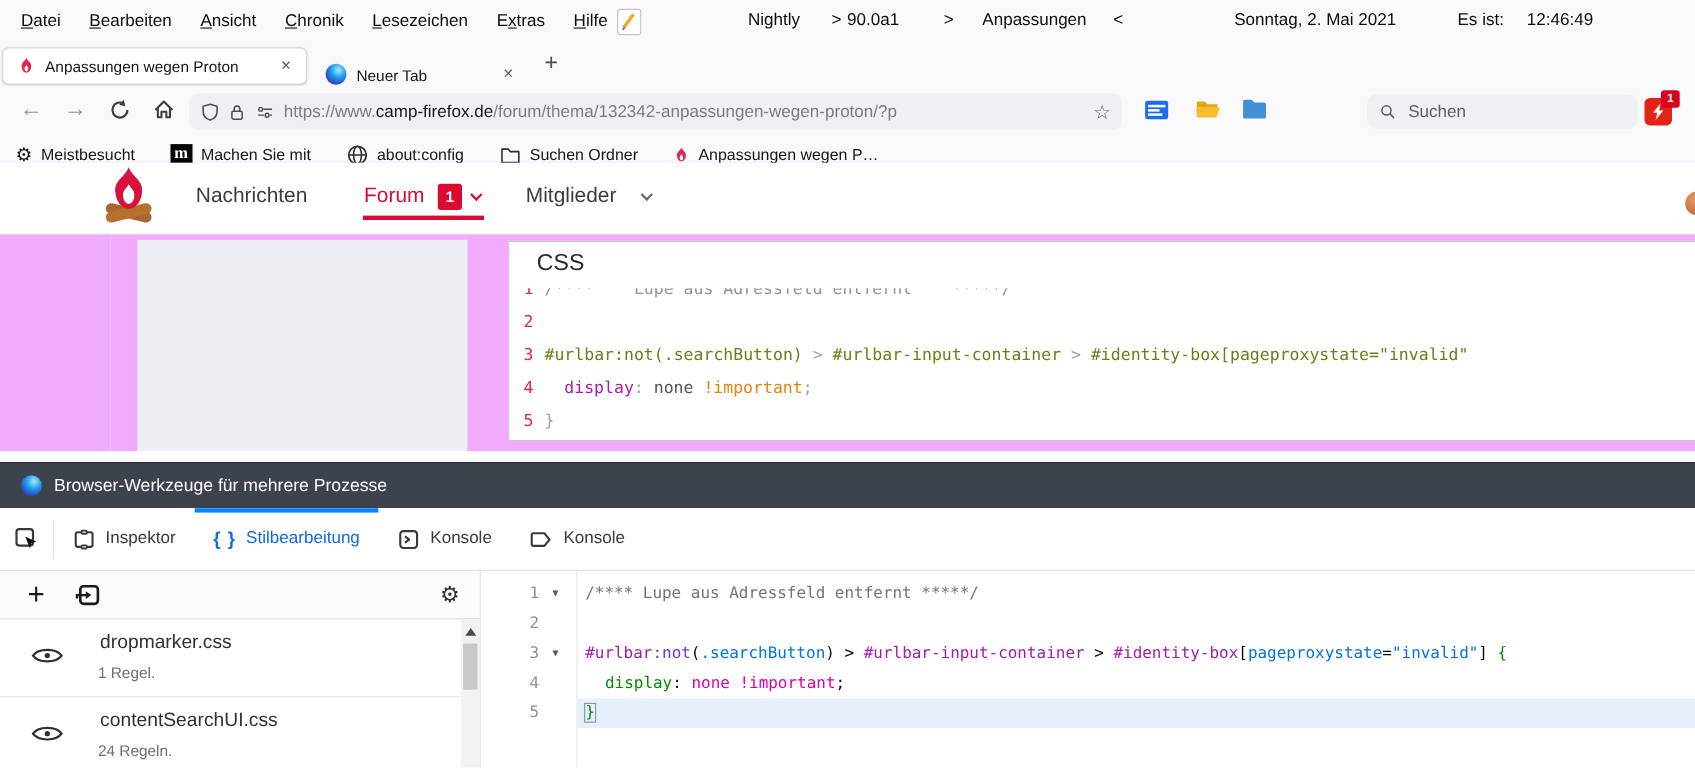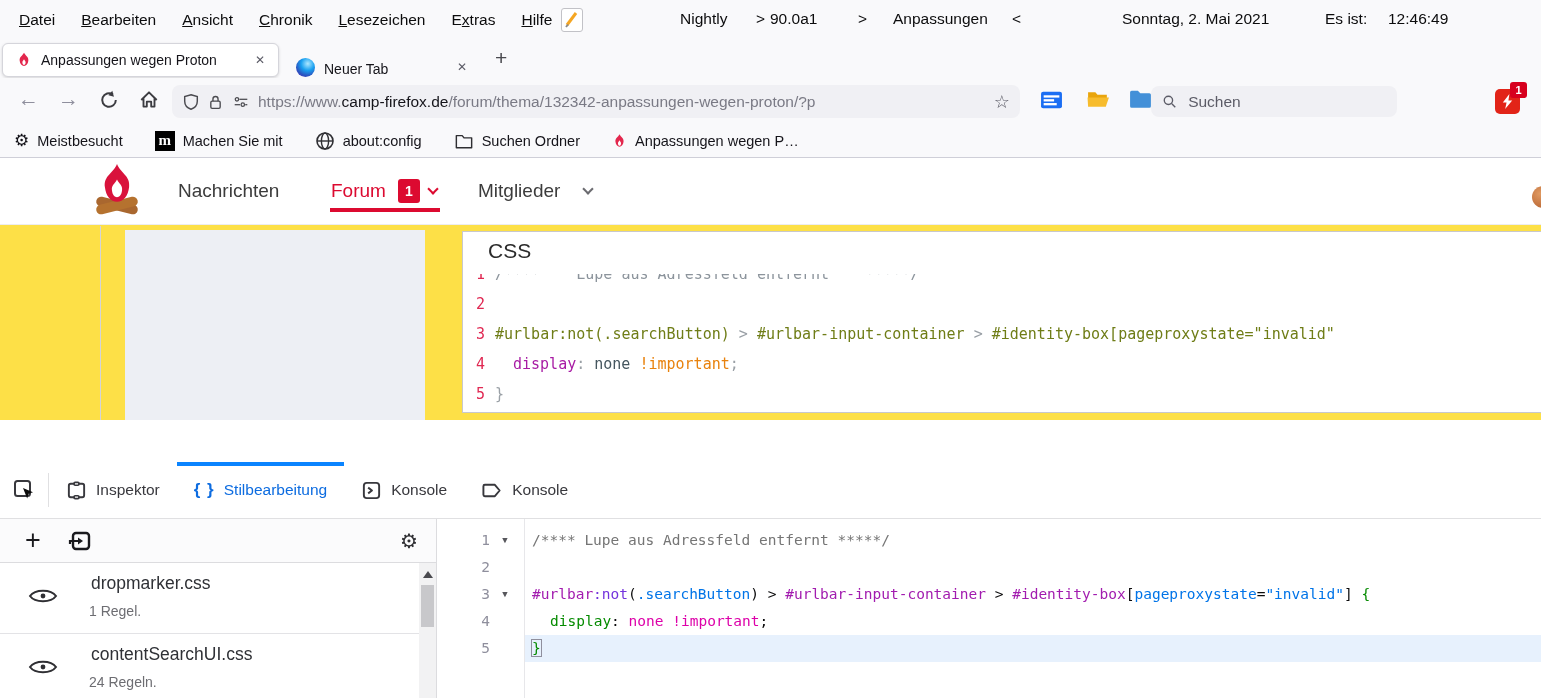--- a/index.html
+++ b/index.html
@@ -30,40 +30,40 @@
 
   
   .navbar{position:absolute;top:78px;left:0;right:0;height:46px;background:#f9f9fb}
   .navic{position:absolute;color:#8f8f9d;font-size:21px;top:9px}
   .urlbar{position:absolute;left:172px;top:7px;width:848px;height:33px;background:#f0f0f4;border-radius:8px;
           display:flex;align-items:center;padding:0 10px;gap:7px}
   .urltxt{flex:1;font-size:15.5px;white-space:nowrap;overflow:hidden;position:relative;color:#7a7a85}
   .urltxt .dom{color:#15141a}
   .fade-u{position:absolute;right:0;top:0;bottom:0;width:34px;background:linear-gradient(to right,rgba(240,240,244,0),#f0f0f4)}
   .star{font-size:18px;color:#5b5b66;flex:none;margin-left:2px}
-  .search{position:absolute;left:1151px;top:8px;width:246px;height:31px;background:#f0f0f4;border-radius:8px;
+  .search{position:absolute;left:1243px;top:8px;width:246px;height:31px;background:#f0f0f4;border-radius:8px;
           display:flex;align-items:center;padding:0 11px;gap:9px}
   .search input{border:0;background:transparent;outline:none;width:100%;font-size:15.5px;
                 font-family:"Liberation Sans",sans-serif;color:#15141a}
   .search input::placeholder{color:#5b5b66;opacity:1}
   .addon-red{position:absolute;left:1495px;top:11px;width:25px;height:25px;background:#e22418;border-radius:5px;
              display:flex;align-items:center;justify-content:center}
   .addon-badge{position:absolute;left:1510px;top:4px;min-width:17px;height:16px;background:#d7001e;color:#fff;
                font-size:11px;font-weight:700;border-radius:3px;display:flex;align-items:center;justify-content:center;padding:0 4px}
 
   
   .bmbar{position:absolute;top:124px;left:0;right:0;height:34px;background:#f9f9fb;border-bottom:1px solid #cfcfd8;
          display:flex;align-items:center;padding-left:14px;font-size:14.5px;color:#15141a}
   .bm{display:flex;align-items:center;gap:8px;margin-right:32px;white-space:nowrap}
   .bm-gear{font-size:17px;color:#15141a}
   .bm-m{width:20px;height:20px;background:#000;color:#fff;display:flex;align-items:center;justify-content:center;
         font-family:"Liberation Serif",serif;font-weight:700;font-size:15px}
 
   
-  .page{position:absolute;top:160px;left:0;right:0;height:262px;background:#fde047}
+  .page{position:absolute;top:148px;left:0;right:0;height:262px;background:#f0abfc}
   .pheader{position:absolute;top:0;left:0;right:0;height:65px;border-bottom:1px solid #ededf0;background:#fff}
   .plogo{position:absolute;left:88px;top:2px}
   .pnav{position:absolute;top:20px;font-size:19px;color:#3c3c3c;white-space:nowrap}
   .red{color:#dc0a30}
   .fbadge{position:absolute;left:398px;top:19px;width:22px;height:24px;background:#dc0a30;border-radius:3px;
           color:#fff;font-size:14px;font-weight:700;display:flex;align-items:center;justify-content:center}
   .chev{display:inline-block;width:8px;height:8px;border-right:2px solid;border-bottom:2px solid;transform:rotate(45deg)}
   .chev-f{position:absolute;left:429px;top:25px;color:#dc0a30}
   .chev-m{position:absolute;left:584px;top:25px;color:#6b6b70}
   .funderline{position:absolute;left:330px;top:48px;width:110px;height:4px;background:#dc0a30}
@@ -300,20 +300,24 @@
         <div class="prow clip"><span class="pnum">1</span><span class="pcode c-com">/****    Lupe aus Adressfeld entfernt    *****/</span></div>
         <div class="prow"><span class="pnum">2</span></div>
         <div class="prow"><span class="pnum">3</span><span class="pcode"><span class="c-sel">#urlbar:not(.searchButton)</span><span class="c-pun"> &gt; </span><span class="c-sel">#urlbar-input-container</span><span class="c-pun"> &gt; </span><span class="c-sel">#identity-box[pageproxystate="invalid"</span></span></div>
         <div class="prow"><span class="pnum">4</span><span class="pcode" style="padding-left:18px"><span class="c-prop">display</span><span class="c-pun">: </span><span class="c-val">none</span><span> </span><span class="c-imp">!important</span><span class="c-pun">;</span></span></div>
         <div class="prow"><span class="pnum">5</span><span class="pcode c-pun">}</span></div>
       </div>
     </div>
   </div>
 
   <div class="dt">
+    <div class="dt-title">
+      <span class="ffglobe"></span>
+      <span>Browser-Werkzeuge für mehrere Prozesse</span>
+    </div>
     <div class="dt-tabs">
       <span class="pickbtn">
         <svg width="24" height="24" viewBox="0 0 24 24">
             <rect x="3" y="3" width="15" height="15" rx="2.5" fill="none" stroke="#38383d" stroke-width="2"></rect>
             <polygon points="11,10 21,14.2 16.6,15.8 15.2,20.5" fill="#0c0c0d"></polygon>
           </svg>
       </span>
       <span class="dtsep"></span>
       <span class="dtab">
         <svg width="21" height="21" viewBox="0 0 22 22">

